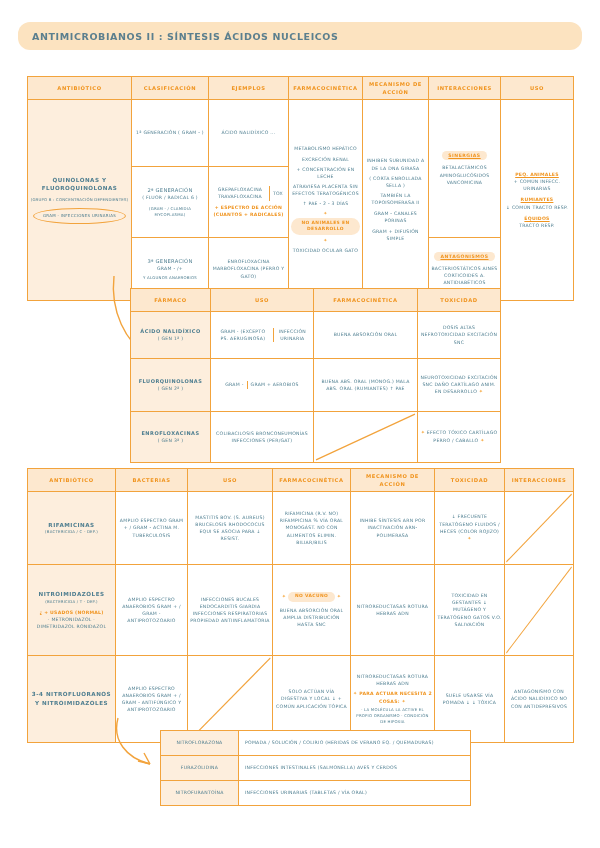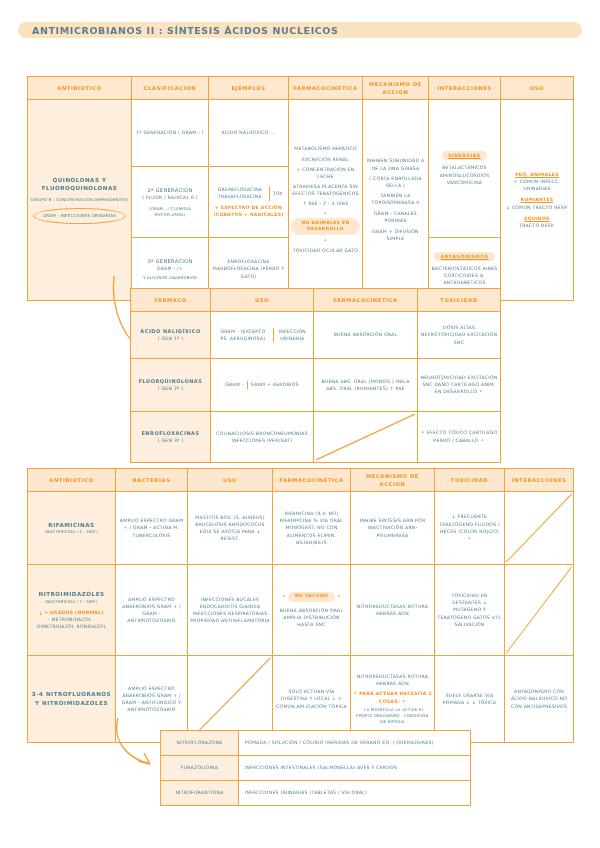--- a/index.html
+++ b/index.html
@@ -6,21 +6,21 @@
   body{
     width:600px;height:848px;
     background:#ffffff;
     font-family:"DejaVu Sans", sans-serif;
     color:#4a7a8c;
     position:relative;
     overflow:hidden;
   }
   
   .title-banner{
-    position:absolute;left:18px;top:22px;width:564px;height:16px;
+    position:absolute;left:18px;top:22px;width:564px;height:28px;
     background:#fce3c0;border-radius:12px;
     display:flex;align-items:center;
   }
   .title-text{
     font-size:9.5px;letter-spacing:.6px;color:#5b7f8e;
     padding-left:14px;font-weight:bold;
   }
   
   .tbl{position:absolute;border-collapse:collapse;table-layout:fixed;}
   .tbl td,.tbl th{

